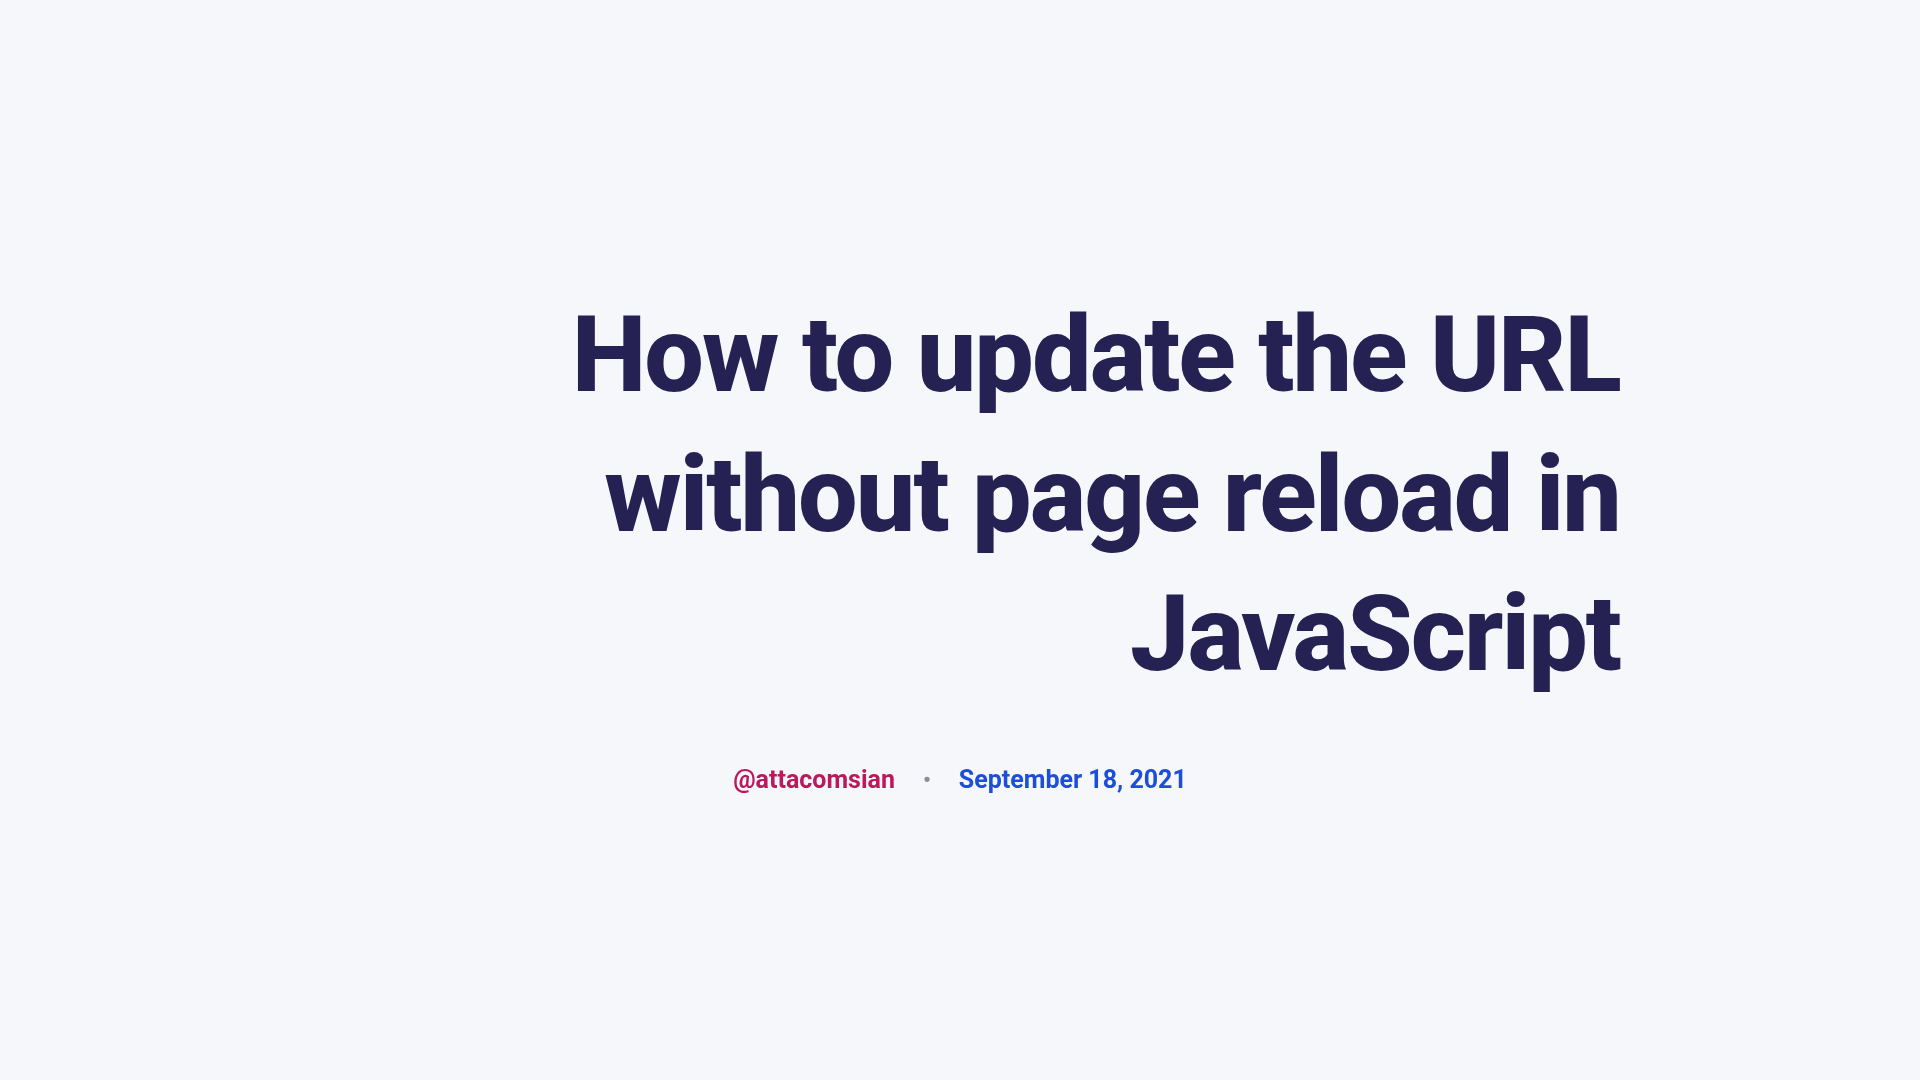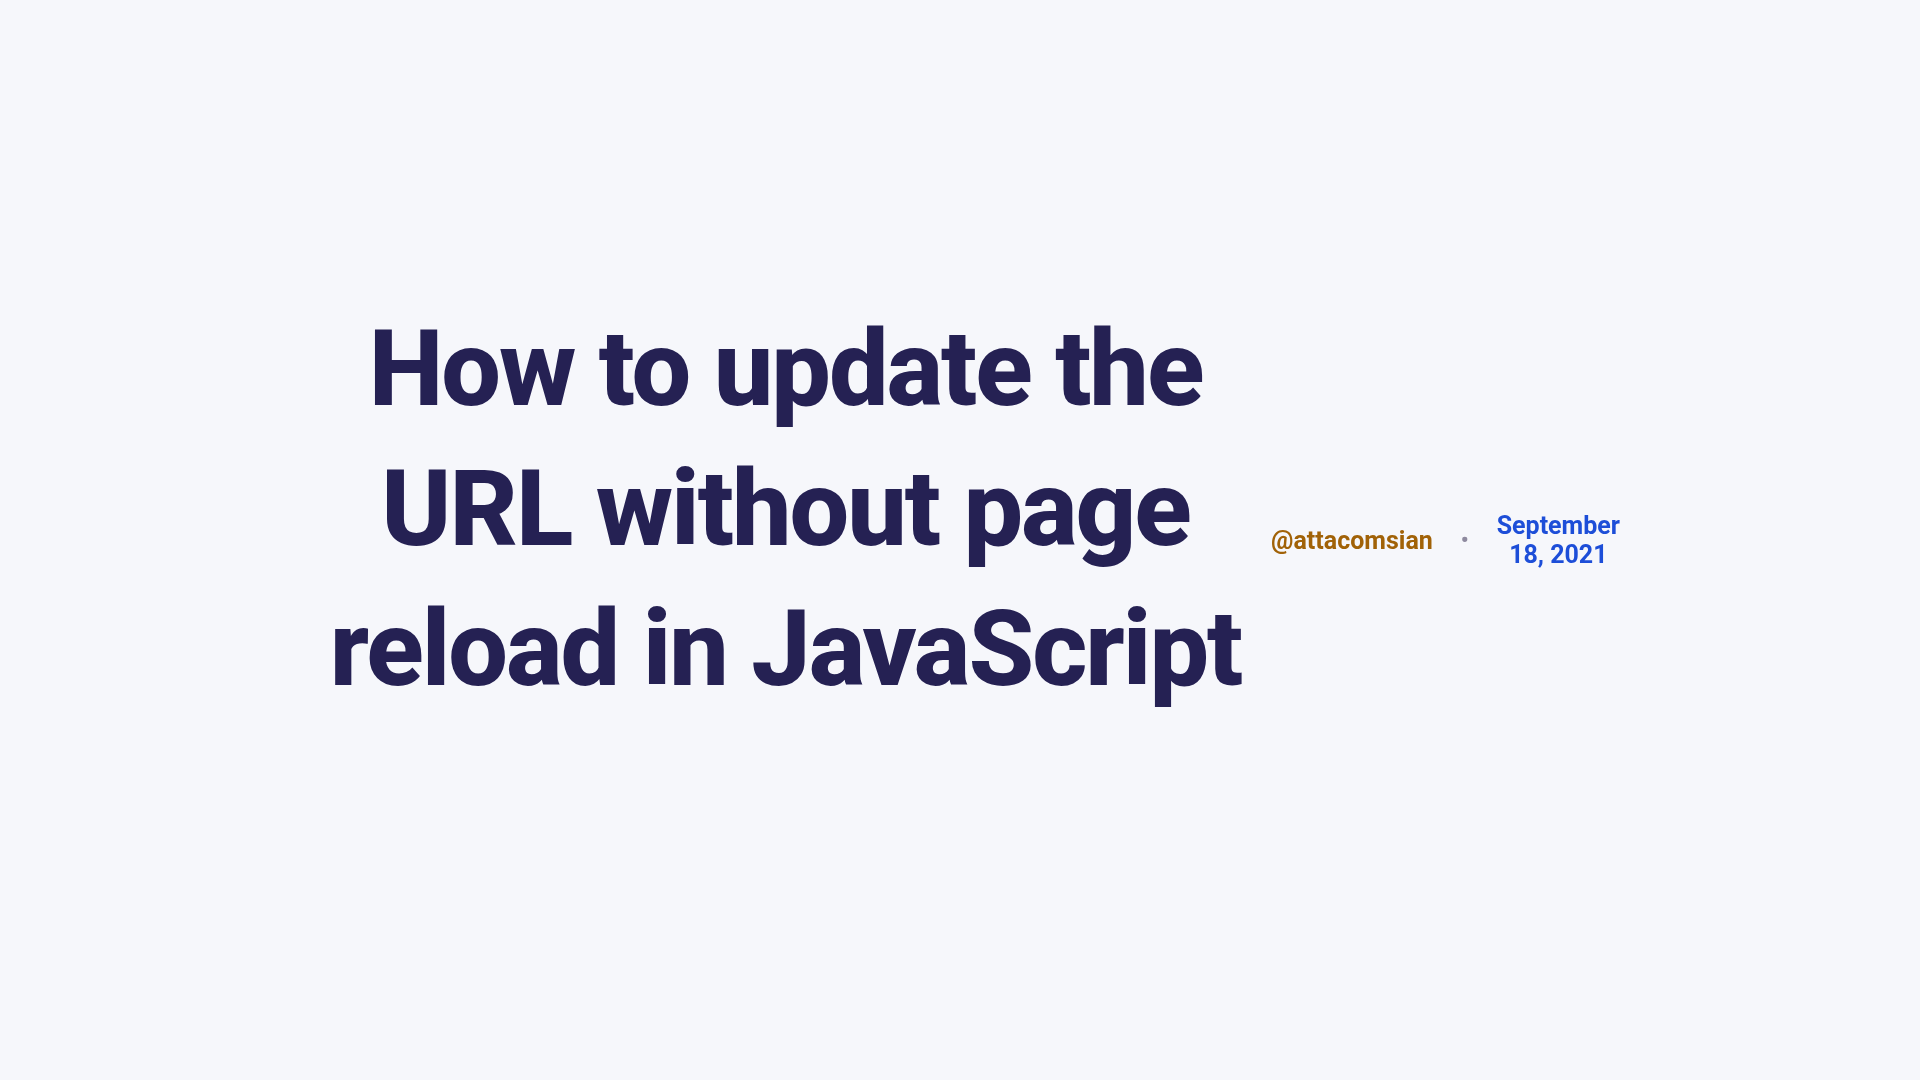--- a/index.html
+++ b/index.html
@@ -15,23 +15,23 @@
       font-family: -apple-system, BlinkMacSystemFont, "Segoe UI", Roboto, "Helvetica Neue", Arial, sans-serif;
       display: flex;
       flex-direction: column;
       align-items: center;
       justify-content: center;
       overflow: hidden;
     }
 
     .article-container {
       display: flex;
-      flex-direction: row;
+      flex-direction: column;
       align-items: center;
-      text-align: center;
+      text-align: right;
       max-width: 1400px;
       padding: 0 40px;
     }
 
     .article-title {
       color: #252153;
       font-size: 106px;
       font-weight: 800;
       line-height: 1.32;
       letter-spacing: -2px;
@@ -41,21 +41,21 @@
     .article-meta {
       display: flex;
       align-items: center;
       gap: 28px;
       font-size: 25px;
       font-weight: 700;
       color: #252153;
     }
 
     .article-author {
-      color: #a16207;
+      color: #be185d;
     }
 
     .meta-separator {
       color: #8e8a9f;
       font-size: 22px;
       line-height: 1;
     }
 
     .article-date {
       color: #1d4ed8;

